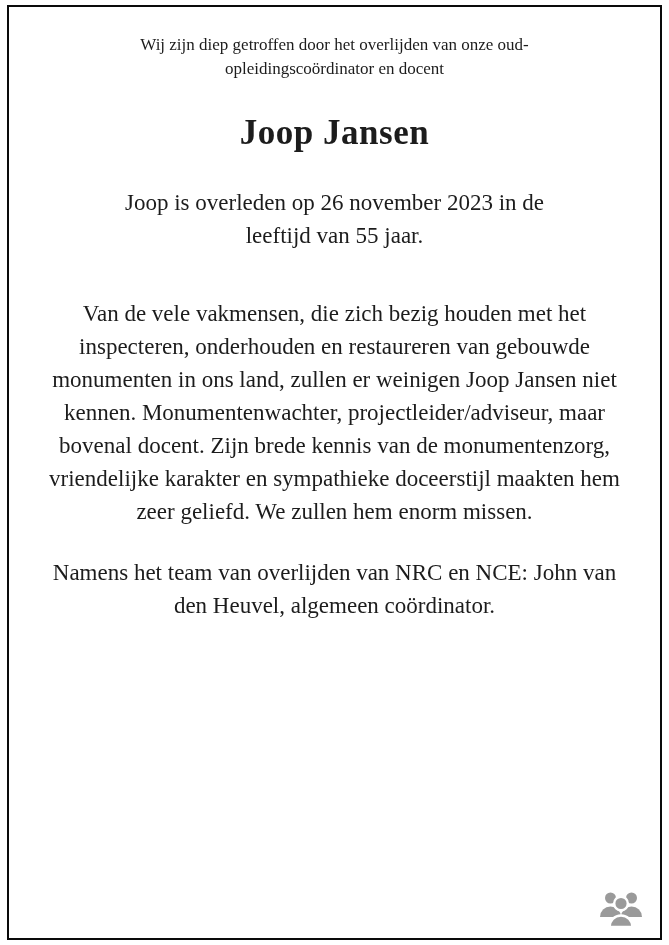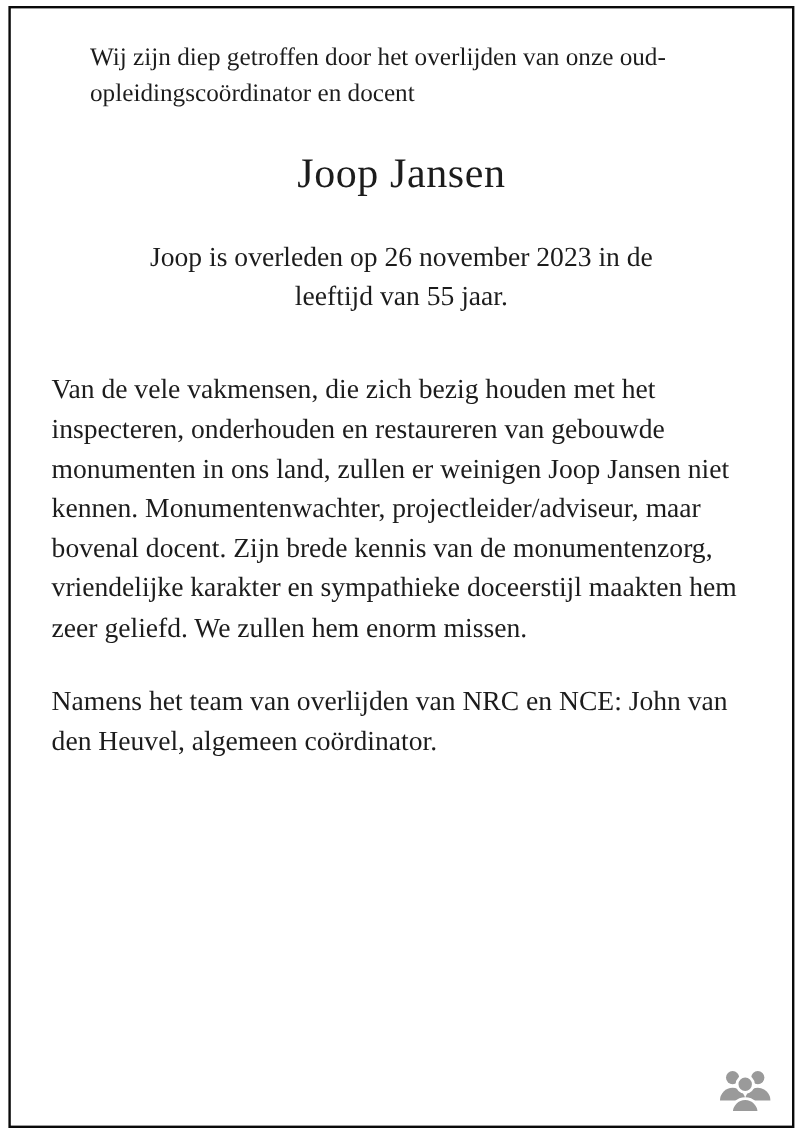--- a/index.html
+++ b/index.html
@@ -20,42 +20,42 @@
     top: 5px;
     left: 7px;
     right: 7px;
     bottom: 5px;
     border: 2px solid #0a0a0a;
     box-sizing: border-box;
     padding: 22px 26px 18px 26px;
     background: #ffffff;
   }
   .intro {
-    text-align: left;
-    font-size: 21px;
+    text-align: center;
+    font-size: 17px;
     line-height: 1.42;
     margin: 4px 40px 0 40px;
   }
   .deceased-name {
     text-align: center;
     font-size: 35px;
-    font-weight: 400;
+    font-weight: 700;
     margin: 32px 0 34px 0;
     letter-spacing: 0.5px;
   }
   .death-info {
     text-align: center;
     font-size: 23px;
     line-height: 1.42;
     margin: 0 70px 44px 70px;
   }
   .body-paragraph {
     font-size: 23px;
     line-height: 1.44;
-    text-align: left;
+    text-align: center;
     margin: 0 8px 28px 8px;
   }
   .logo-corner {
     position: absolute;
     right: 16px;
     bottom: 10px;
     width: 46px;
     height: 42px;
   }
 </style>

